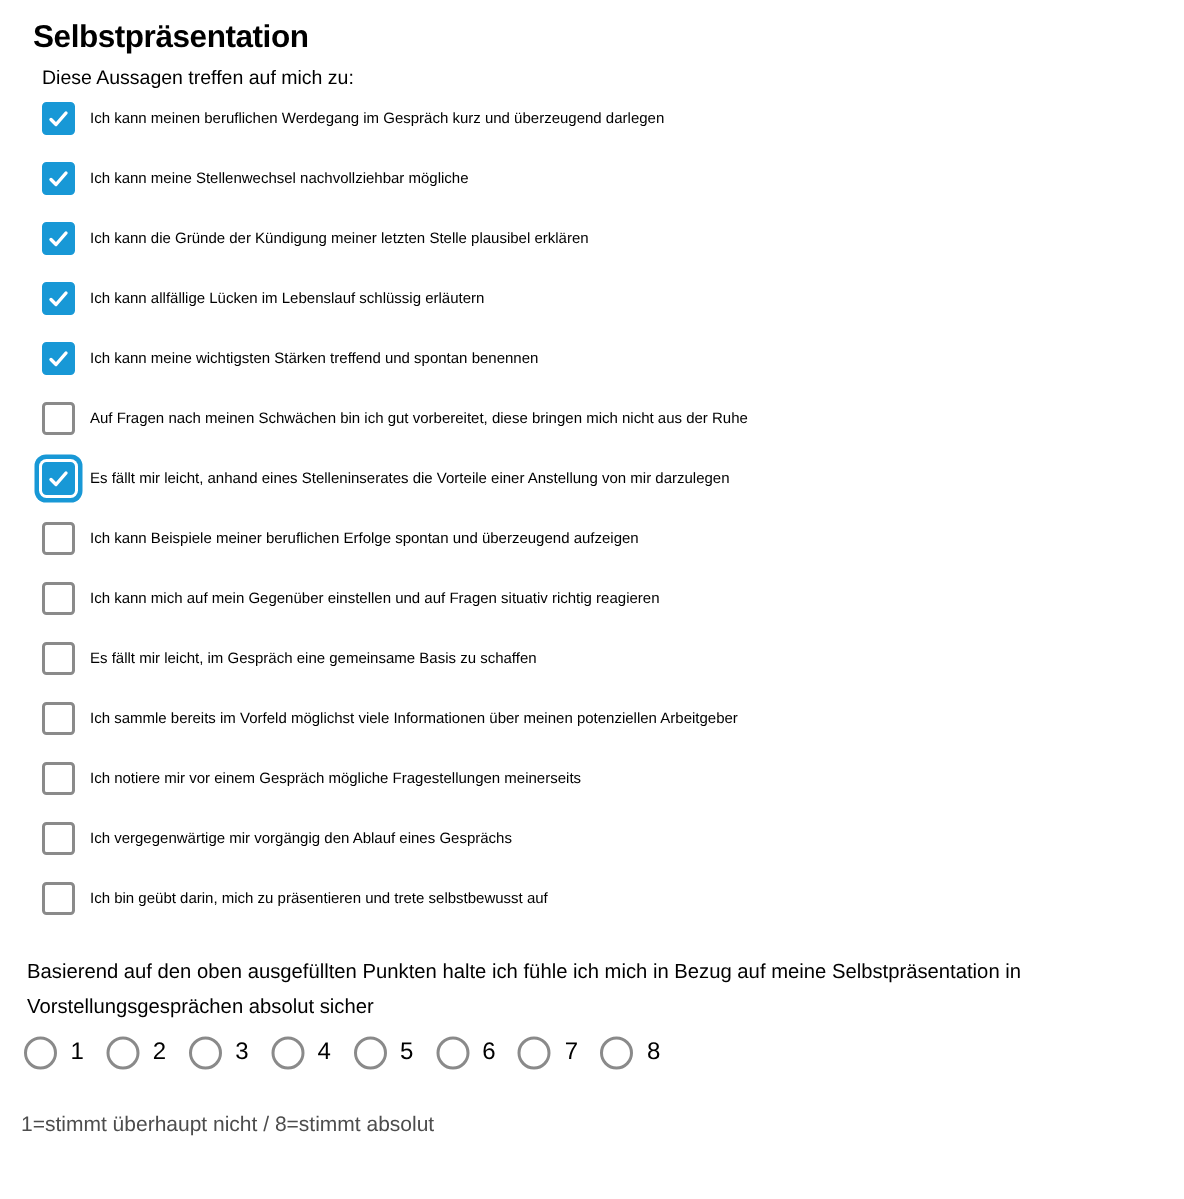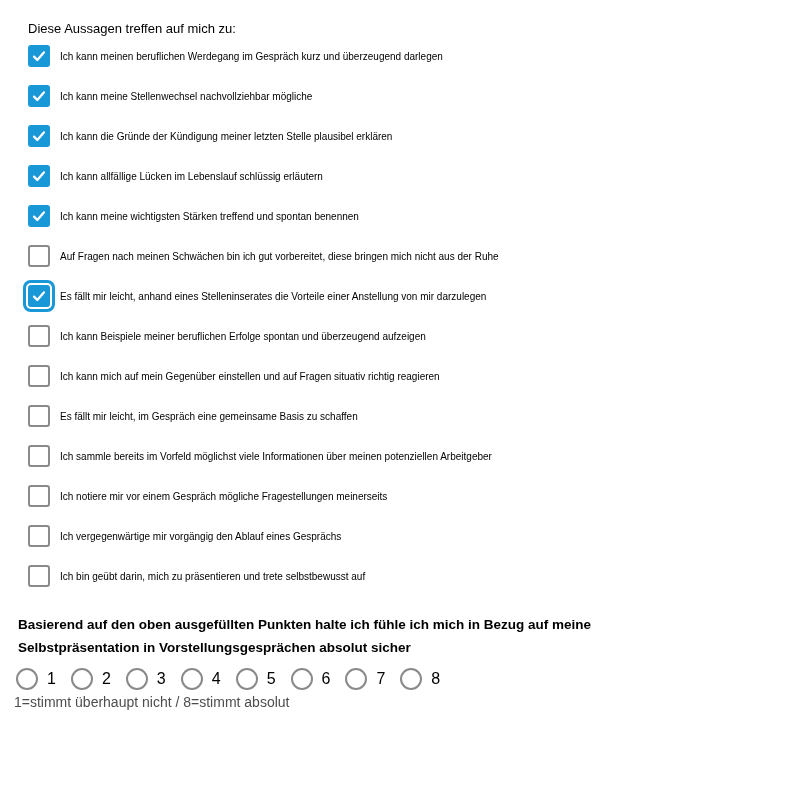--- a/index.html
+++ b/index.html
@@ -53,21 +53,21 @@
   }
   .item-label {
     font-size: 10px;
     line-height: 25px;
     max-width: 706px;
   }
 
   .rating-question {
     margin: 24px 0 0 -4px;
     font-size: 13.5px;
-    font-weight: 700;
+    font-weight: 400;
     line-height: 23px;
     max-width: 690px;
   }
   .radio-row {
     display: flex;
     align-items: center;
     gap: 15px;
     margin: 9px 0 0 -6px;
   }
   .radio-item {
@@ -80,29 +80,30 @@
     width: 22px;
     height: 22px;
     border-radius: 50%;
     border: 2px solid #8a8a8a;
     background: #ffffff;
     flex: 0 0 auto;
   }
   .radio-label { font-size: 16px; }
 
   .legend {
-    margin: 4px 0 0 -8px;
+    margin: 28px 0 0 -8px;
     font-size: 14px;
     color: #4d4d4d;
   }
 </style>
 </head>
 <body>
 
 <div class="page">
+  <h1 class="page-title">Selbstpräsentation</h1>
   <p class="subtitle">Diese Aussagen treffen auf mich zu:</p>
 
   <div class="checklist">
   <label class="check-item">
     <span class="checkbox checked">
       <svg width="16" height="16" viewBox="0 0 24 24">
         <polyline points="4.5,13 9.5,18 19.5,6.5" fill="none" stroke="#ffffff" stroke-width="3.4" stroke-linecap="round" stroke-linejoin="round"></polyline>
       </svg>
     </span>
     <span class="item-label">Ich kann meinen beruflichen Werdegang im Gespräch kurz und überzeugend darlegen</span>

